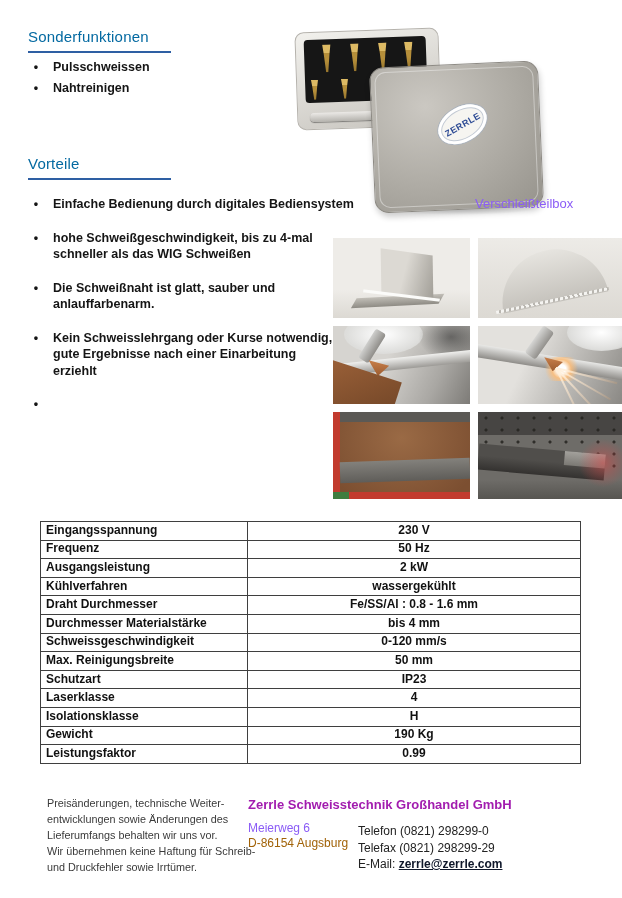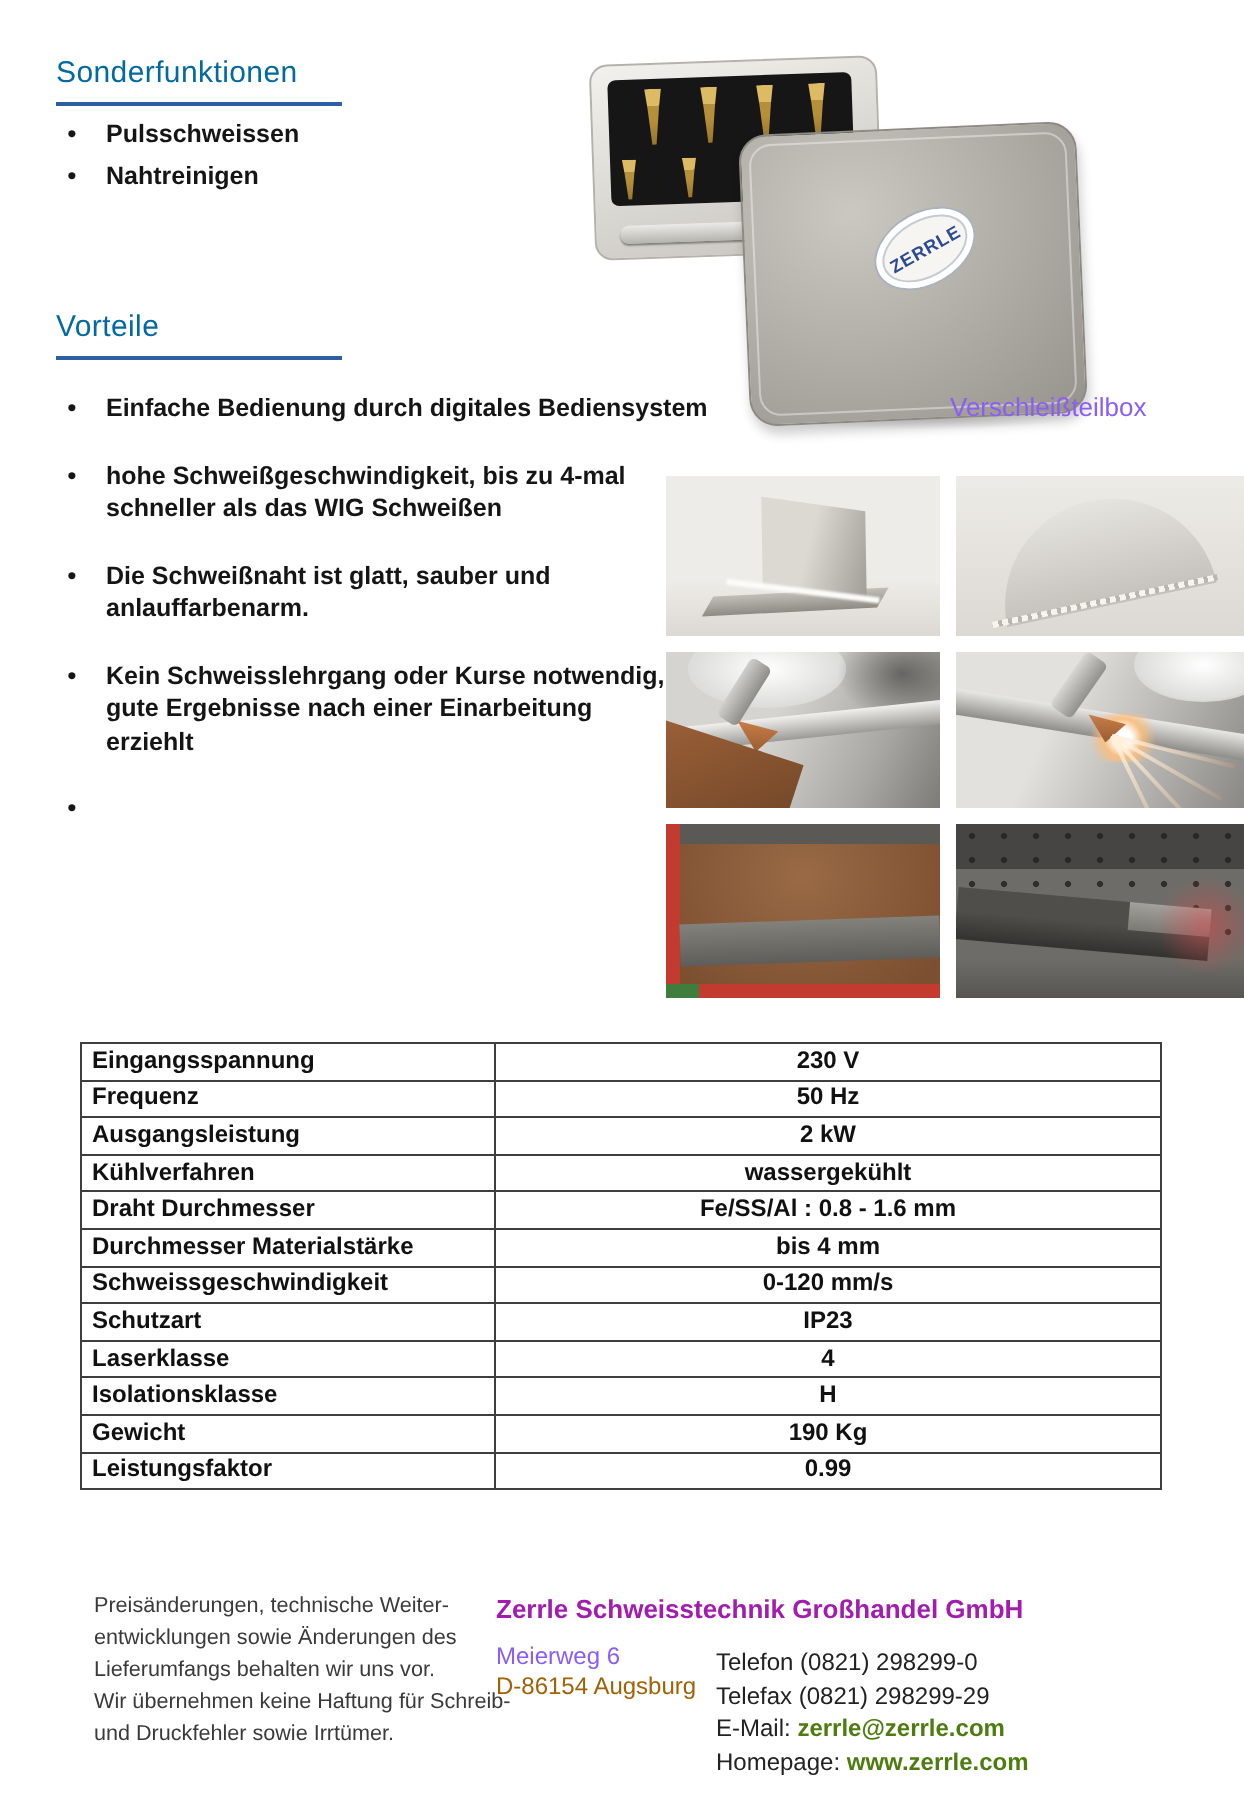--- a/index.html
+++ b/index.html
@@ -117,21 +117,21 @@
     padding:1px 5px;height:15.6px;line-height:1.15;overflow:hidden;white-space:nowrap;}
   #spec td.lbl{width:196px;}
   #spec td.val{text-align:center;}
 
   
   #disclaimer{left:47px;top:795px;font-size:10.8px;line-height:16px;color:#3a3a3a;white-space:pre-line;}
   #company{left:248px;top:785px;font-size:13px;font-weight:700;color:#a21caf;margin-top:12px;}
   #addr1{left:248px;top:821px;font-size:12px;color:#8b5cf6;}
   #addr2{left:248px;top:836px;font-size:12px;color:#a16207;text-align:center;}
   #contact{left:358px;top:823px;font-size:12px;line-height:16.5px;color:#222;}
-  .lnk{color:#4d7c0f;font-weight:700;cursor:pointer;}
+  .lnk{color:#0f172a;text-decoration:underline;font-weight:700;cursor:pointer;}
 </style>
 </head>
 <body>
 
 <h2 class="sec-title abs" style="left:28px;top:28px;">Sonderfunktionen</h2>
 <div class="rule abs" style="left:28px;top:51px;width:143px;"></div>
 <ul class="blist abs" id="list1" style="left:30px;top:57px;">
   <li>
     <span class="dot">•</span>
     <span class="txt">Pulsschweissen</span>
@@ -259,20 +259,24 @@
         <td class="lbl">Draht Durchmesser</td>
         <td class="val">Fe/SS/Al : 0.8 - 1.6 mm</td>
       </tr>
     <tr>
         <td class="lbl">Durchmesser Materialstärke</td>
         <td class="val">bis 4 mm</td>
       </tr>
     <tr>
         <td class="lbl">Schweissgeschwindigkeit</td>
         <td class="val">0-120 mm/s</td>
+      </tr>
+    <tr>
+        <td class="lbl">Max. Reinigungsbreite</td>
+        <td class="val">50 mm</td>
       </tr>
     <tr>
         <td class="lbl">Schutzart</td>
         <td class="val">IP23</td>
       </tr>
     <tr>
         <td class="lbl">Laserklasse</td>
         <td class="val">4</td>
       </tr>
     <tr>
@@ -298,17 +302,13 @@
 <div class="abs" id="company">Zerrle Schweisstechnik Großhandel GmbH</div>
 <div class="abs" id="addr1">Meierweg 6</div>
 <div class="abs" id="addr2">D-86154 Augsburg</div>
 <div class="abs" id="contact">
   <div>Telefon (0821) 298299-0</div>
   <div>Telefax (0821) 298299-29</div>
   <div>
     <span>E-Mail:</span>
     <a class="lnk">zerrle@zerrle.com</a>
   </div>
-  <div>
-    <span>Homepage:</span>
-    <a class="lnk">www.zerrle.com</a>
-  </div>
 </div>
 
 </body></html>

